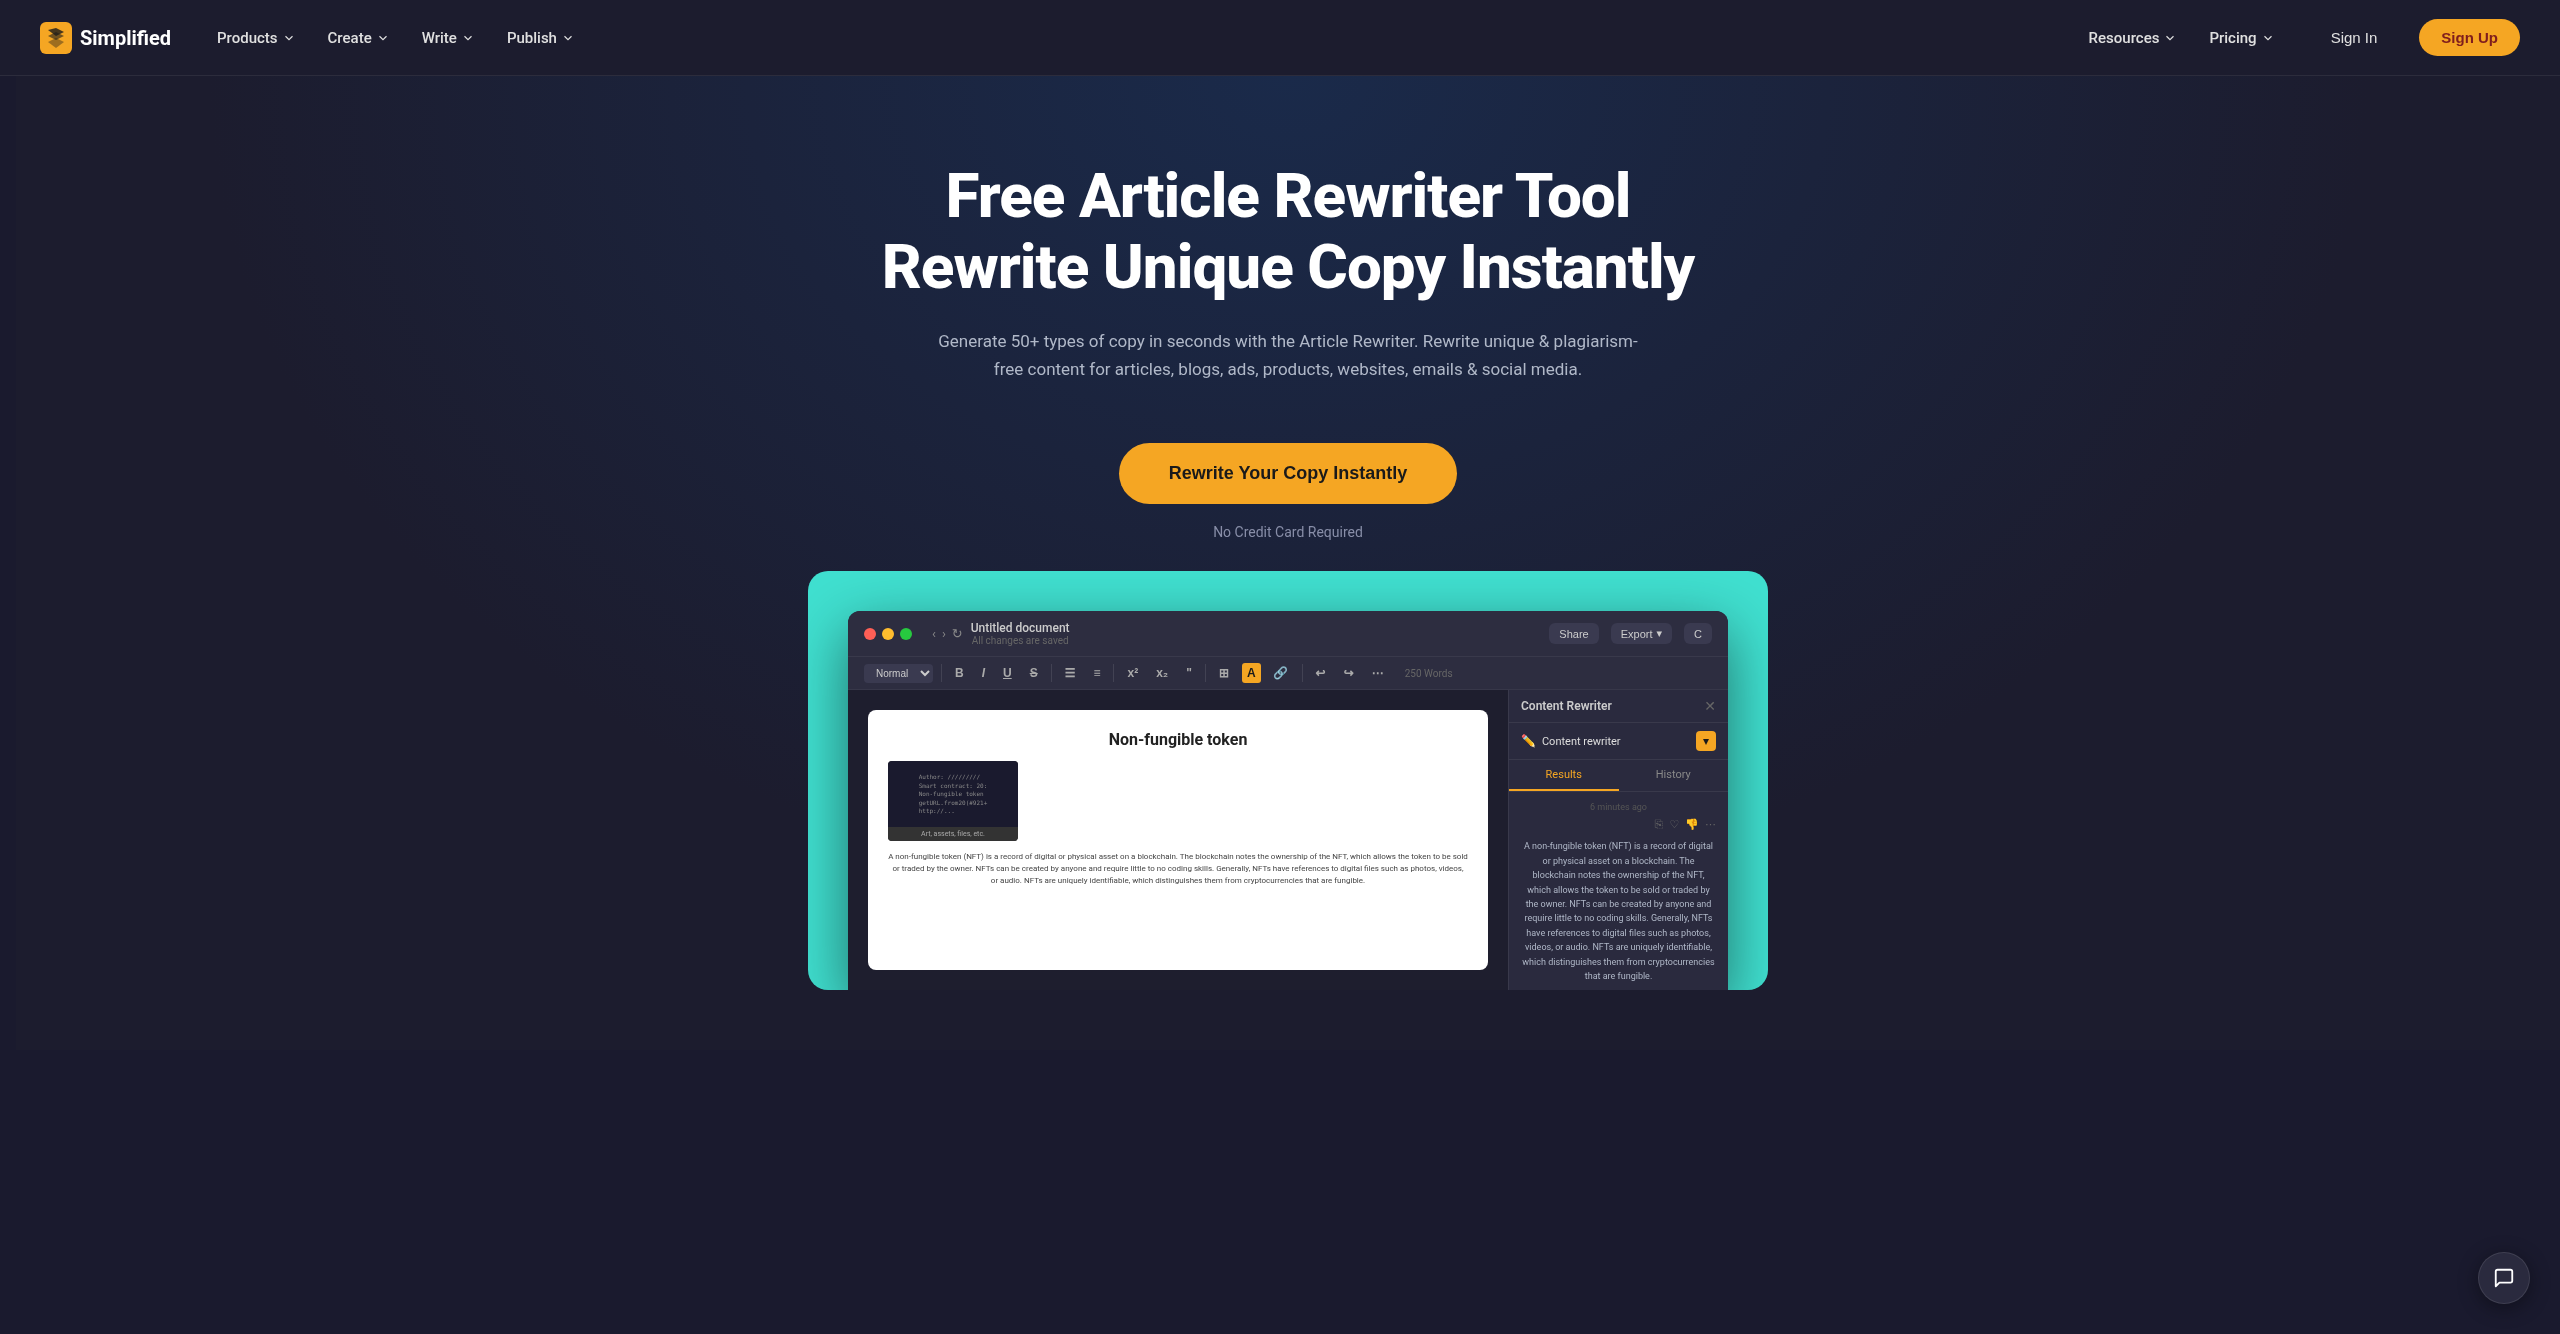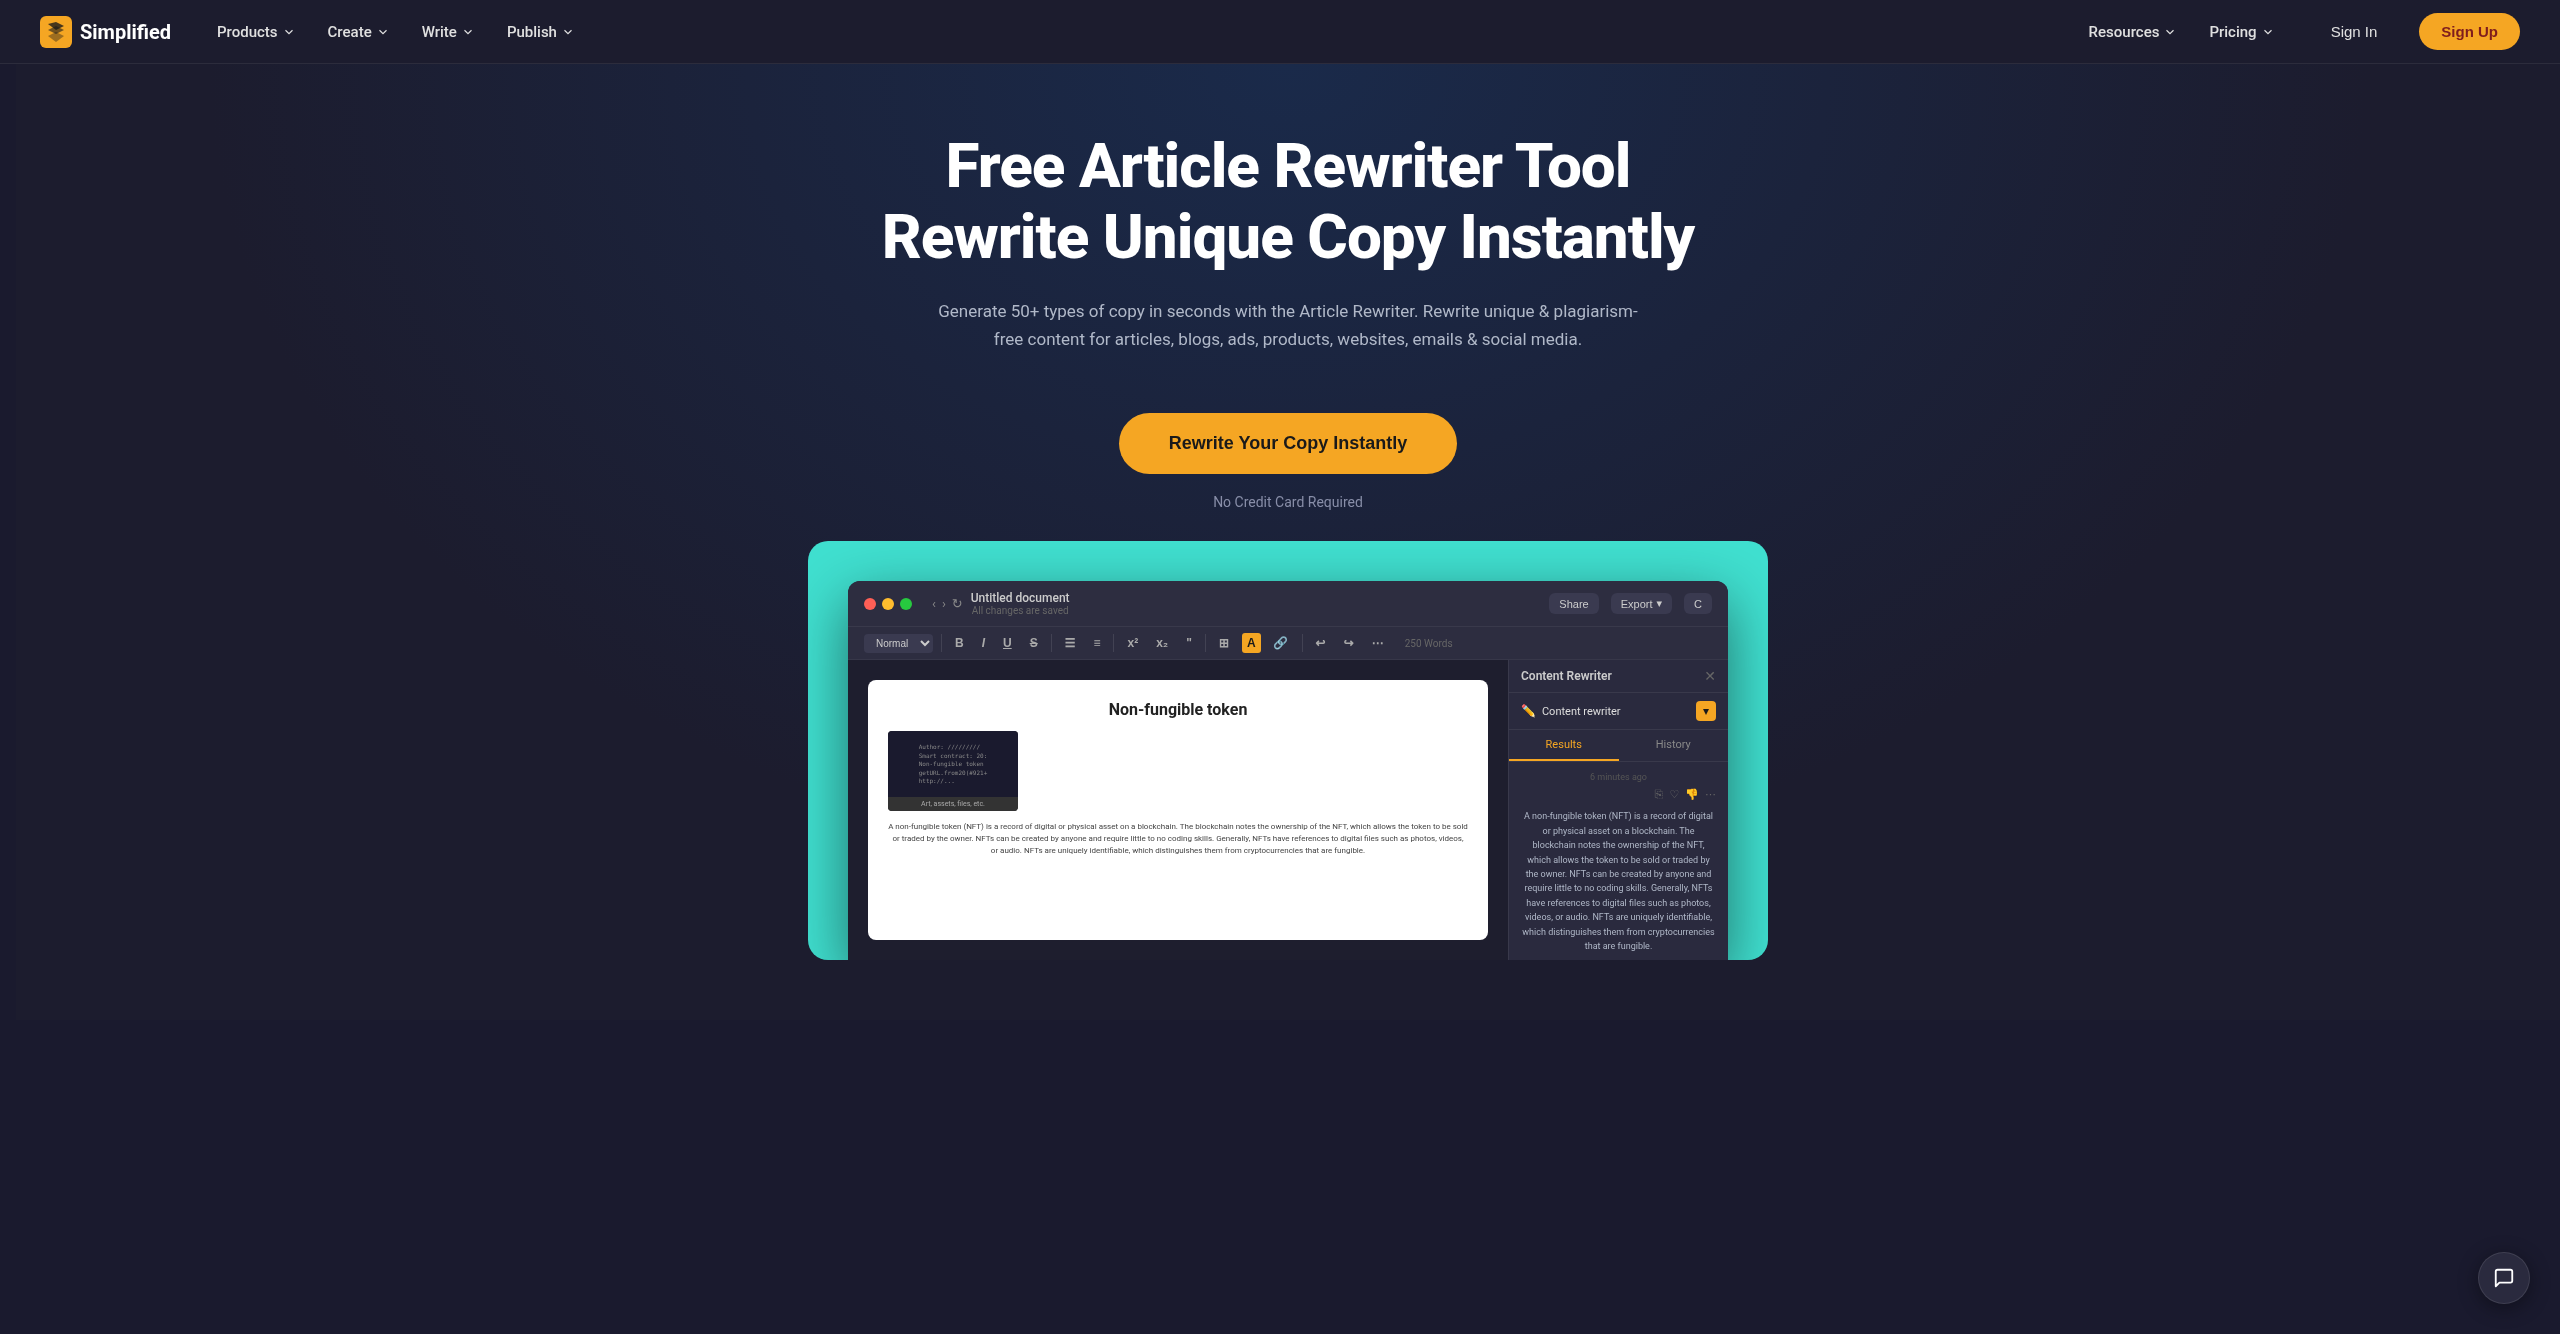--- a/index.html
+++ b/index.html
@@ -11,21 +11,21 @@
       min-height: 100vh;
       overflow-x: hidden;
     }
 
     
     nav {
       display: flex;
       align-items: center;
       justify-content: space-between;
       padding: 0 40px;
-      height: 64px;
+      height: 76px;
       background-color: #1c1c2e;
       border-bottom: 1px solid rgba(255,255,255,0.07);
       position: sticky;
       top: 0;
       z-index: 100;
     }
 
     .nav-left {
       display: flex;
       align-items: center;
@@ -103,21 +103,21 @@
       background: #f5a623;
       border: none;
       border-radius: 30px;
       cursor: pointer;
     }
 
     
     .hero {
       background: radial-gradient(ellipse at 50% 0%, #1a2a4a 0%, #1c1c2e 60%);
       text-align: center;
-      padding: 66px 40px 60px;
+      padding: 84px 40px 60px;
       margin-left: 16px;
     }
 
     .hero h1 {
       font-size: 62px;
       font-weight: 800;
       line-height: 1.15;
       color: #ffffff;
       max-width: 900px;
       margin: 0 auto 24px;

